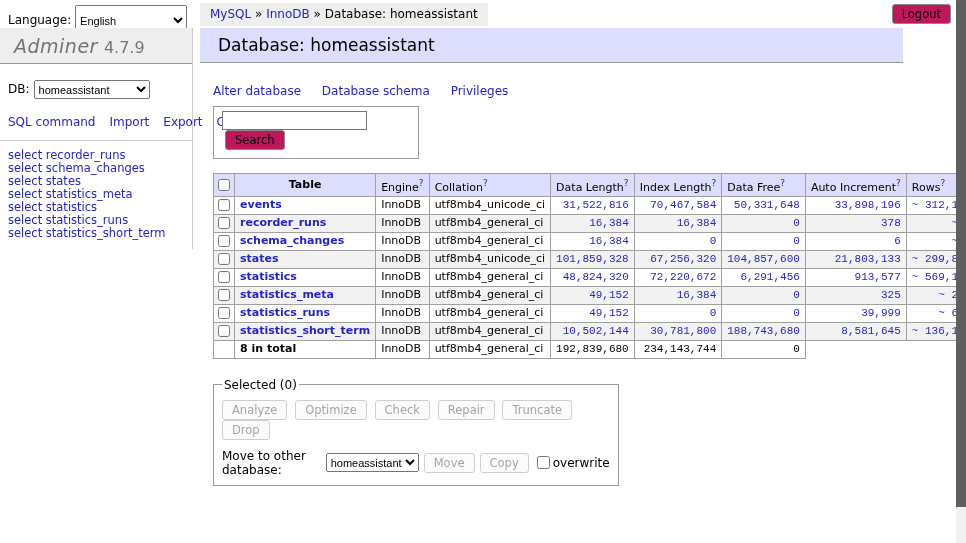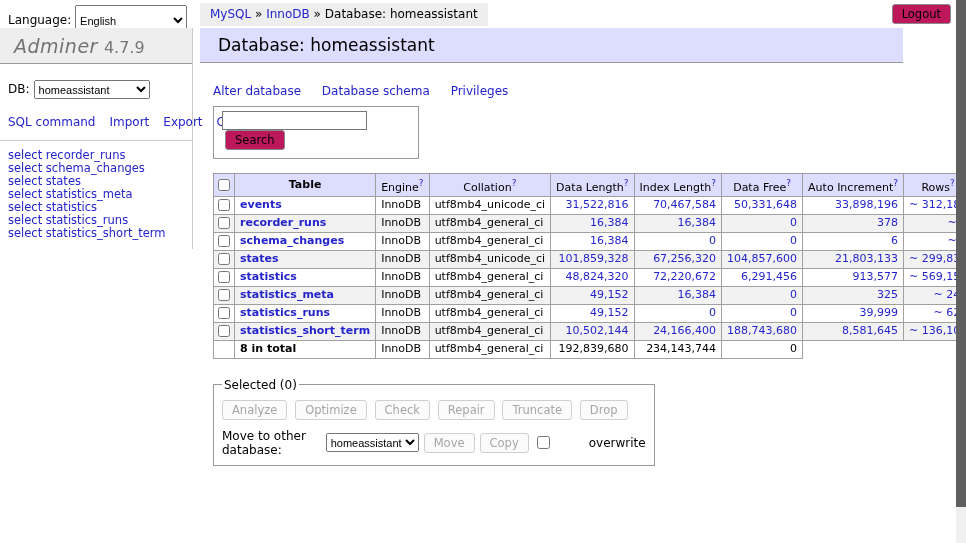--- a/index.html
+++ b/index.html
@@ -54,41 +54,41 @@
 
   fieldset { border:1px solid #999; margin:0; padding:4px 8px 8px 8px; }
   legend { font-size:12px; padding:0 2px; }
   fieldset.search-box { margin:8px 0 0 13px; width:206px; }
   .search-box input[type=text] { width:145px; height:19px; font-size:11px; border:1px solid #767676; padding:1px 3px; }
   .search-box button { margin-left:3px; }
 
   
   table.db { border-collapse:collapse; margin:14px 0 0 13px; font-size:11px; }
   .db td, .db th { border:1px solid #a0a0a0; padding:1.5px 5px; height:15px; line-height:14px; white-space:nowrap; }
-  .db thead th { background:#ddddff; font-weight:normal; text-align:center; }
+  .db thead th { background:#ddddff; font-weight:normal; text-align:left; }
   .db thead th.tname { font-weight:bold; text-align:center; width:118px; }
   .db sup { font-size:9px; }
   .db tbody tr:nth-child(even) td { background:#f2f2f2; }
   .db td.c, .db th.c { width:18px; text-align:center; padding:1px 3px; }
   .db td.name a { font-weight:bold; }
-  .db td.num { text-align:right; }
+  .db td.num { text-align:right;font-family:Liberation Mono, monospace; }
   .db td.num a { display:block; text-align:right; }
   .db tr.total td { background:#fff !important;margin-top:15px; }
   .db tr.total td.name { font-weight:bold; }
   .db tr.total td.num { color:#000; }
   .db input[type=checkbox] { width:12px; height:12px; margin:1px; vertical-align:middle; }
 
   
   fieldset.selected-box { margin:19px 0 0 13px; width:404px; }
   .sel-buttons { margin:4px 0 2px 0; }
   .sel-buttons button { margin-right:4px; }
   .move-row { margin-top:9px; font-size:12px; display:flex; align-items:center; }
   .move-row select { width:132px; font-size:11px; height:19px; margin-left:5px; }
   .move-row button { margin-left:5px; }
-  .move-row label { margin-left:8px; display:flex; align-items:center;gap:36px; }
+  .move-row label { margin-left:8px; display:flex; align-items:center; }
   .move-row input[type=checkbox] { margin:0 3px 0 0; }
 
   
   .scrollbar { position:absolute; right:0; top:0; width:10px; height:543px; background:#f0f0f0; }
   .scrollbar .thumb { position:absolute; top:0; left:0; width:10px; height:507px; background:#5f5f5f; }
 </style>
 </head>
 <body>
 
 <div class="lang-row">
@@ -320,21 +320,21 @@
       </tr>
       <tr>
         <td class="c"><input type="checkbox" style=""></td>
         <td class="name"><a>statistics_short_term</a></td>
         <td>InnoDB</td>
         <td>utf8mb4_general_ci</td>
         <td class="num">
             <a>10,502,144</a>
           </td>
         <td class="num">
-            <a>24,166,400</a>
+            <a>30,781,800</a>
           </td>
         <td class="num">
             <a>188,743,680</a>
           </td>
         <td class="num">
             <a>8,581,645</a>
           </td>
         <td class="num">
             <a>~ 136,108</a>
           </td>

